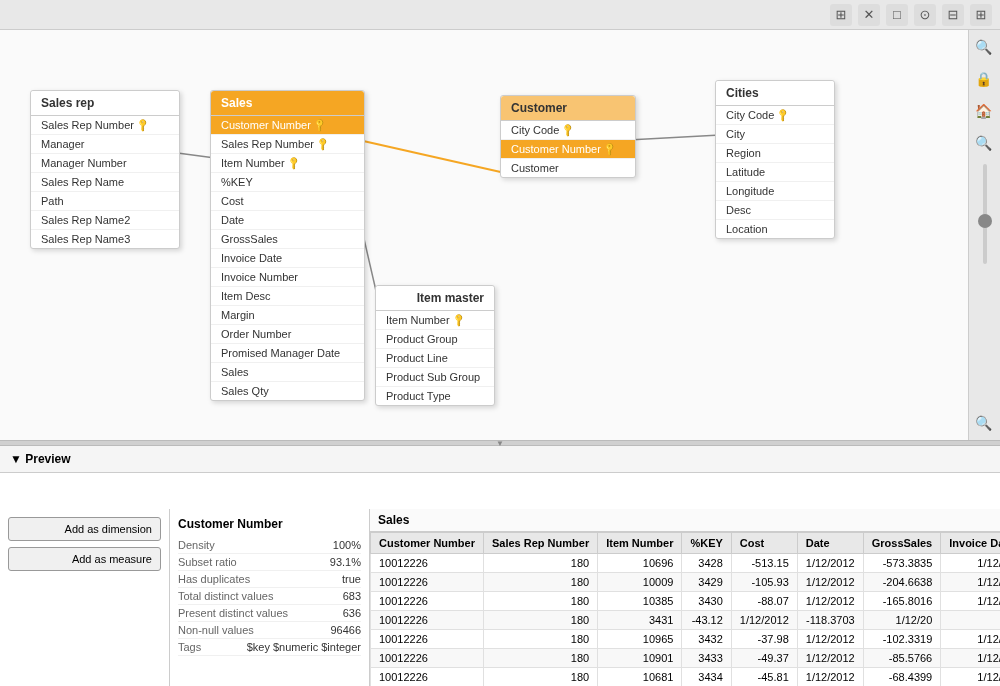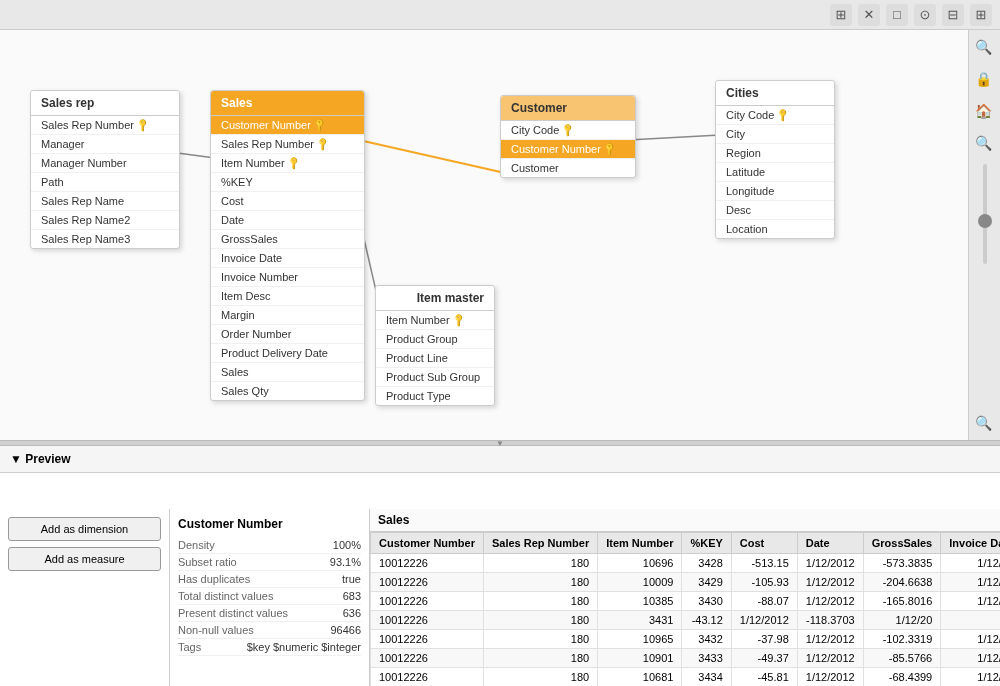--- a/index.html
+++ b/index.html
@@ -173,21 +173,21 @@
       flex-direction: column;
       gap: 6px;
     }
     .btn-dimension, .btn-measure {
       padding: 5px 8px;
       border: 1px solid #999;
       background: #f0f0f0;
       border-radius: 3px;
       cursor: pointer;
       font-size: 11px;
-      text-align: center;
+      text-align: right;
     }
 
     .preview-meta {
       width: 200px;
       border-right: 1px solid #ccc;
       padding: 8px;
       font-size: 11px;
     }
     .preview-meta-title {
       font-weight: bold;
@@ -262,41 +262,41 @@
     <line x1="350" y1="108" x2="505" y2="143" stroke="#f5a623" stroke-width="2"></line>
 
     <line x1="628" y1="110" x2="720" y2="105" stroke="#888" stroke-width="1.5"></line>
   </svg>
 
   <div class="table-card" style="left:30px; top:60px; width:150px;">
     <div class="table-card-header white">Sales rep</div>
     <div class="table-card-row">Sales Rep Number <span class="key-icon">🔑</span></div>
     <div class="table-card-row">Manager</div>
     <div class="table-card-row">Manager Number</div>
+    <div class="table-card-row">Sales Rep Name</div>
     <div class="table-card-row">Path</div>
-    <div class="table-card-row">Sales Rep Name</div>
     <div class="table-card-row">Sales Rep Name2</div>
     <div class="table-card-row">Sales Rep Name3</div>
   </div>
 
   <div class="table-card" style="left:210px; top:60px; width:155px;">
     <div class="table-card-header orange">Sales</div>
     <div class="table-card-row highlighted">Customer Number <span class="key-icon" style="color:#fff">🔑</span></div>
     <div class="table-card-row">Sales Rep Number <span class="key-icon">🔑</span></div>
     <div class="table-card-row">Item Number <span class="key-icon">🔑</span></div>
     <div class="table-card-row">%KEY</div>
     <div class="table-card-row">Cost</div>
     <div class="table-card-row">Date</div>
     <div class="table-card-row">GrossSales</div>
     <div class="table-card-row">Invoice Date</div>
     <div class="table-card-row">Invoice Number</div>
     <div class="table-card-row">Item Desc</div>
     <div class="table-card-row">Margin</div>
     <div class="table-card-row">Order Number</div>
-    <div class="table-card-row">Product Delivery Date</div>
+    <div class="table-card-row">Promised Manager Date</div>
     <div class="table-card-row">Sales</div>
     <div class="table-card-row">Sales Qty</div>
   </div>
 
   <div class="table-card" style="left:500px; top:65px; width:136px;">
     <div class="table-card-header light-orange">Customer</div>
     <div class="table-card-row">City Code <span class="key-icon">🔑</span></div>
     <div class="table-card-row highlighted">Customer Number <span class="key-icon" style="color:#fff">🔑</span></div>
     <div class="table-card-row">Customer</div>
   </div>

